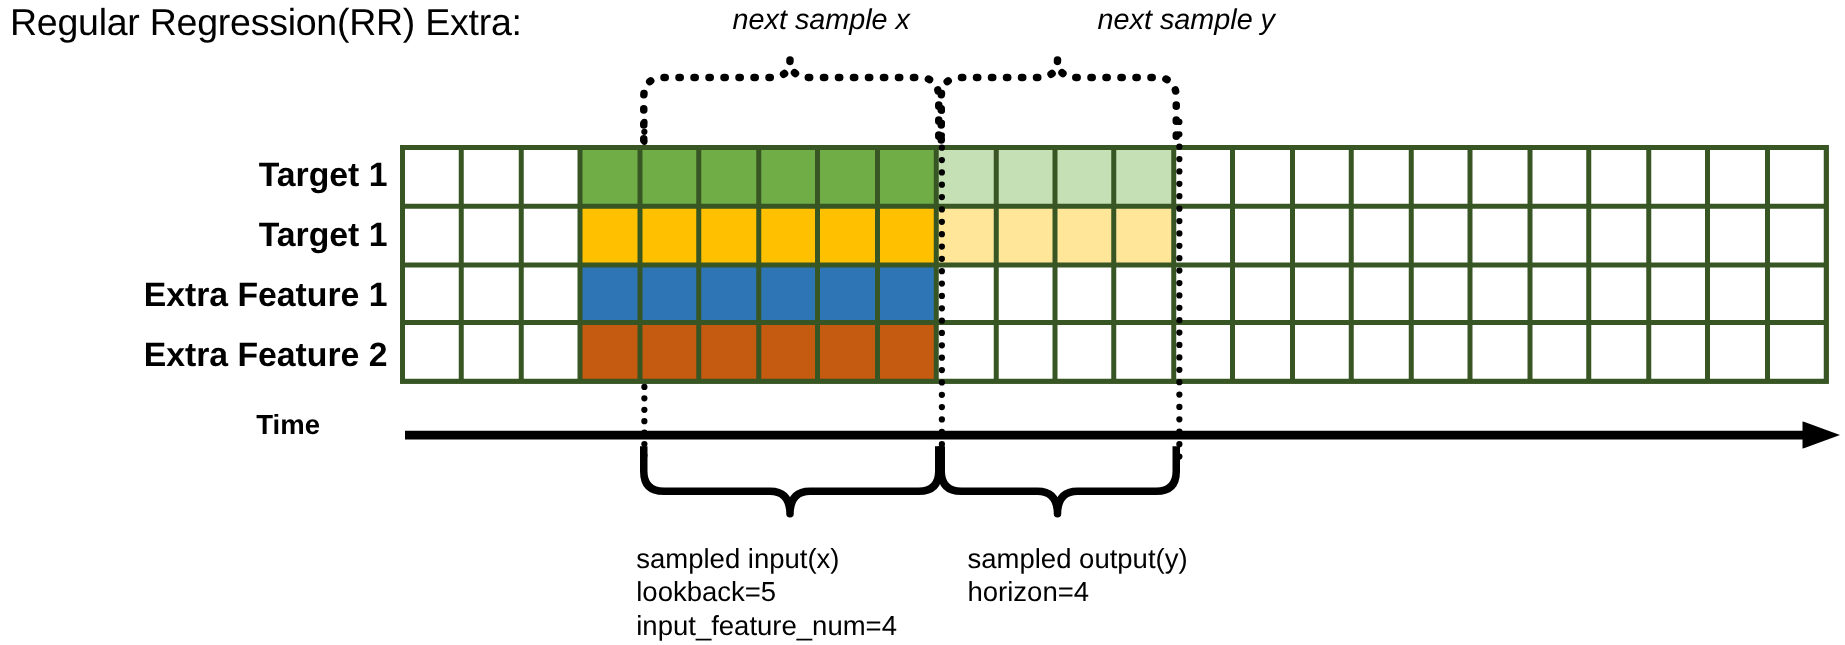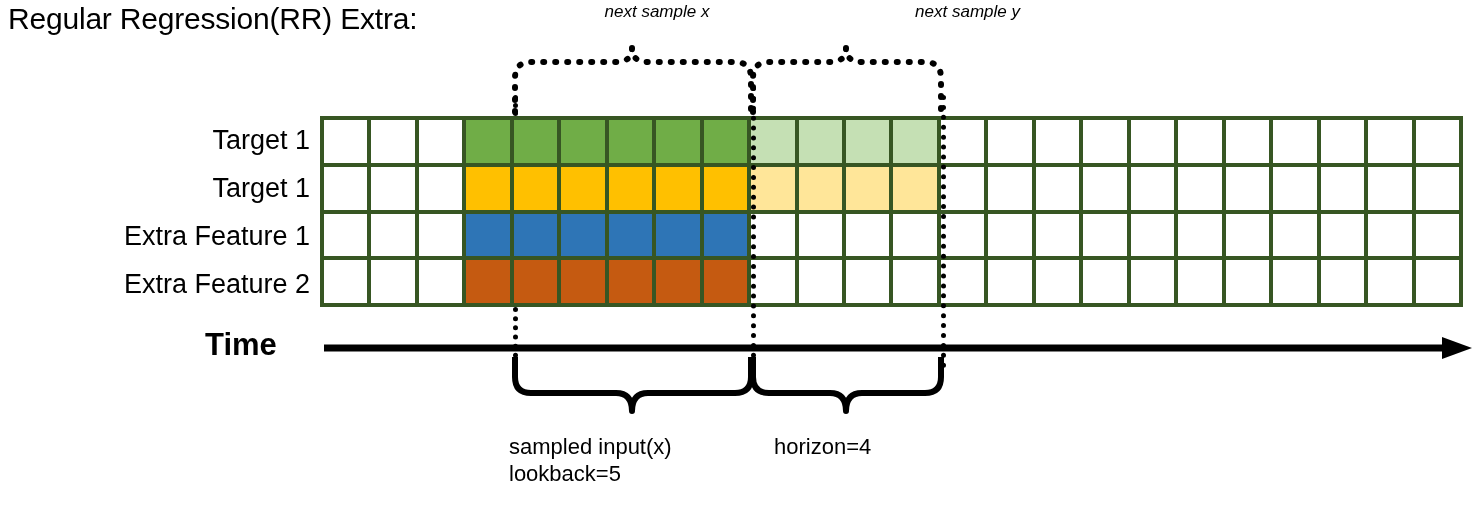--- a/index.html
+++ b/index.html
@@ -26,21 +26,21 @@
     white-space: nowrap;
   }
 
   
   .row-label {
     position: absolute;
     right: 1166px;      
     width: 300px;
     text-align: right;
     font-size: 27px;
-    font-weight: normal;
+    font-weight: bold;
     white-space: nowrap;
     line-height: 48px;
   }
 
   
   #grid {
     position: absolute;
     left: 320px;
     top: 116px;
     width: 1143px;
@@ -59,21 +59,21 @@
   #grid .cell.gold         { background: #ffc000; }
   #grid .cell.gold-light   { background: #ffe699; }
   #grid .cell.blue         { background: #2e75b6; }
   #grid .cell.orange       { background: #c55a11; }
 
   
   #time-label {
     position: absolute;
     left: 205px;
     top: 327px;
-    font-size: 31px;
+    font-size: 22px;
     font-weight: bold;
     white-space: nowrap;
   }
   #time-axis {
     position: absolute;
     left: 324px;
     top: 337px;
     width: 1148px;
     height: 22px;
   }
@@ -90,21 +90,21 @@
     position: absolute;
     left: 0; top: 0;
     width: 1476px;
     height: 516px;
     pointer-events: none;
   }
 
   
   .top-anno {
     position: absolute;
-    font-size: 17px;
+    font-size: 23px;
     font-style: italic;
     white-space: nowrap;
     text-align: center;
   }
   #anno-x { left: 527px; top: 2px; width: 260px; }
   #anno-y { left: 760px; top: 2px; width: 260px; text-align: right; }
 
   
   .bottom-anno {
     position: absolute;
@@ -252,16 +252,18 @@
   <path d="M 515,357 L 515,377 Q 515,393 531,393 L 616,393 Q 632,393 632,411
            Q 632,393 648,393 L 735,393 Q 751,393 751,377 L 751,357" fill="none" stroke="#000000" stroke-width="6" stroke-linecap="butt" stroke-linejoin="round"></path>
 
   <path d="M 753,357 L 753,377 Q 753,393 769,393 L 830,393 Q 846,393 846,411
            Q 846,393 862,393 L 925,393 Q 941,393 941,377 L 941,357" fill="none" stroke="#000000" stroke-width="6" stroke-linecap="butt" stroke-linejoin="round"></path>
 </svg>
 
 <div class="bottom-anno" id="bottom-x">
   <div>sampled input(x)</div>
   <div>lookback=5</div>
+  <div>input_feature_num=4</div>
 </div>
 <div class="bottom-anno" id="bottom-y">
+  <div>sampled output(y)</div>
   <div>horizon=4</div>
 </div>
 
 </body></html>

